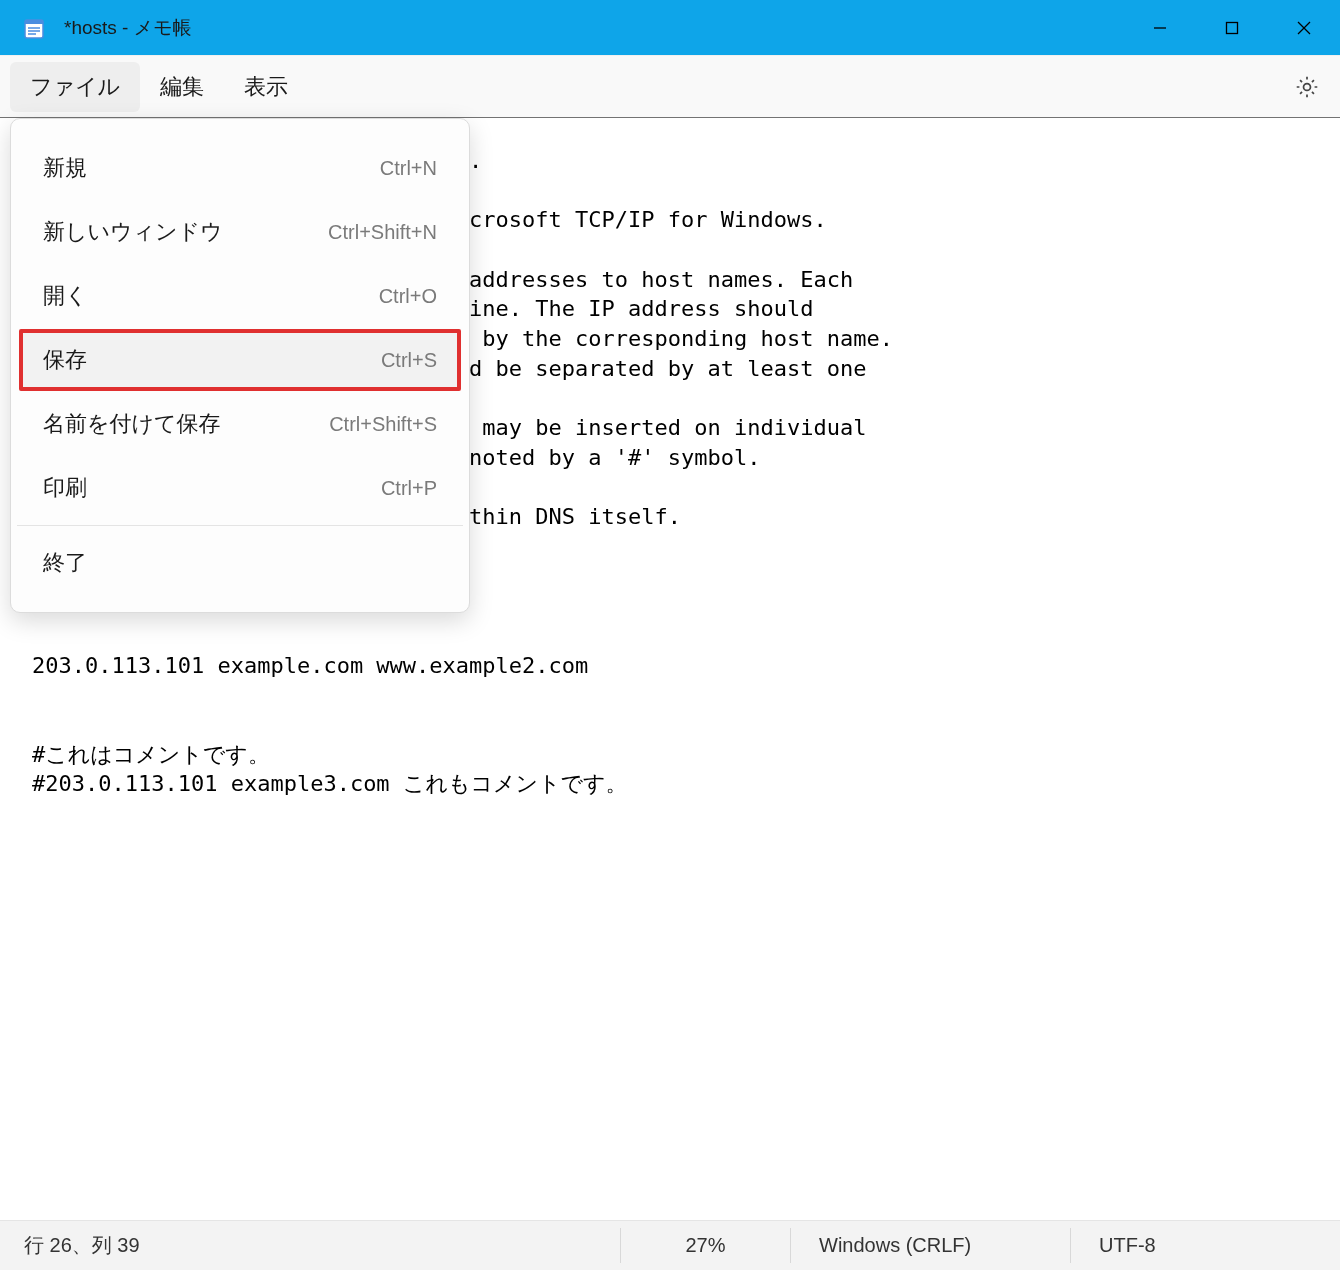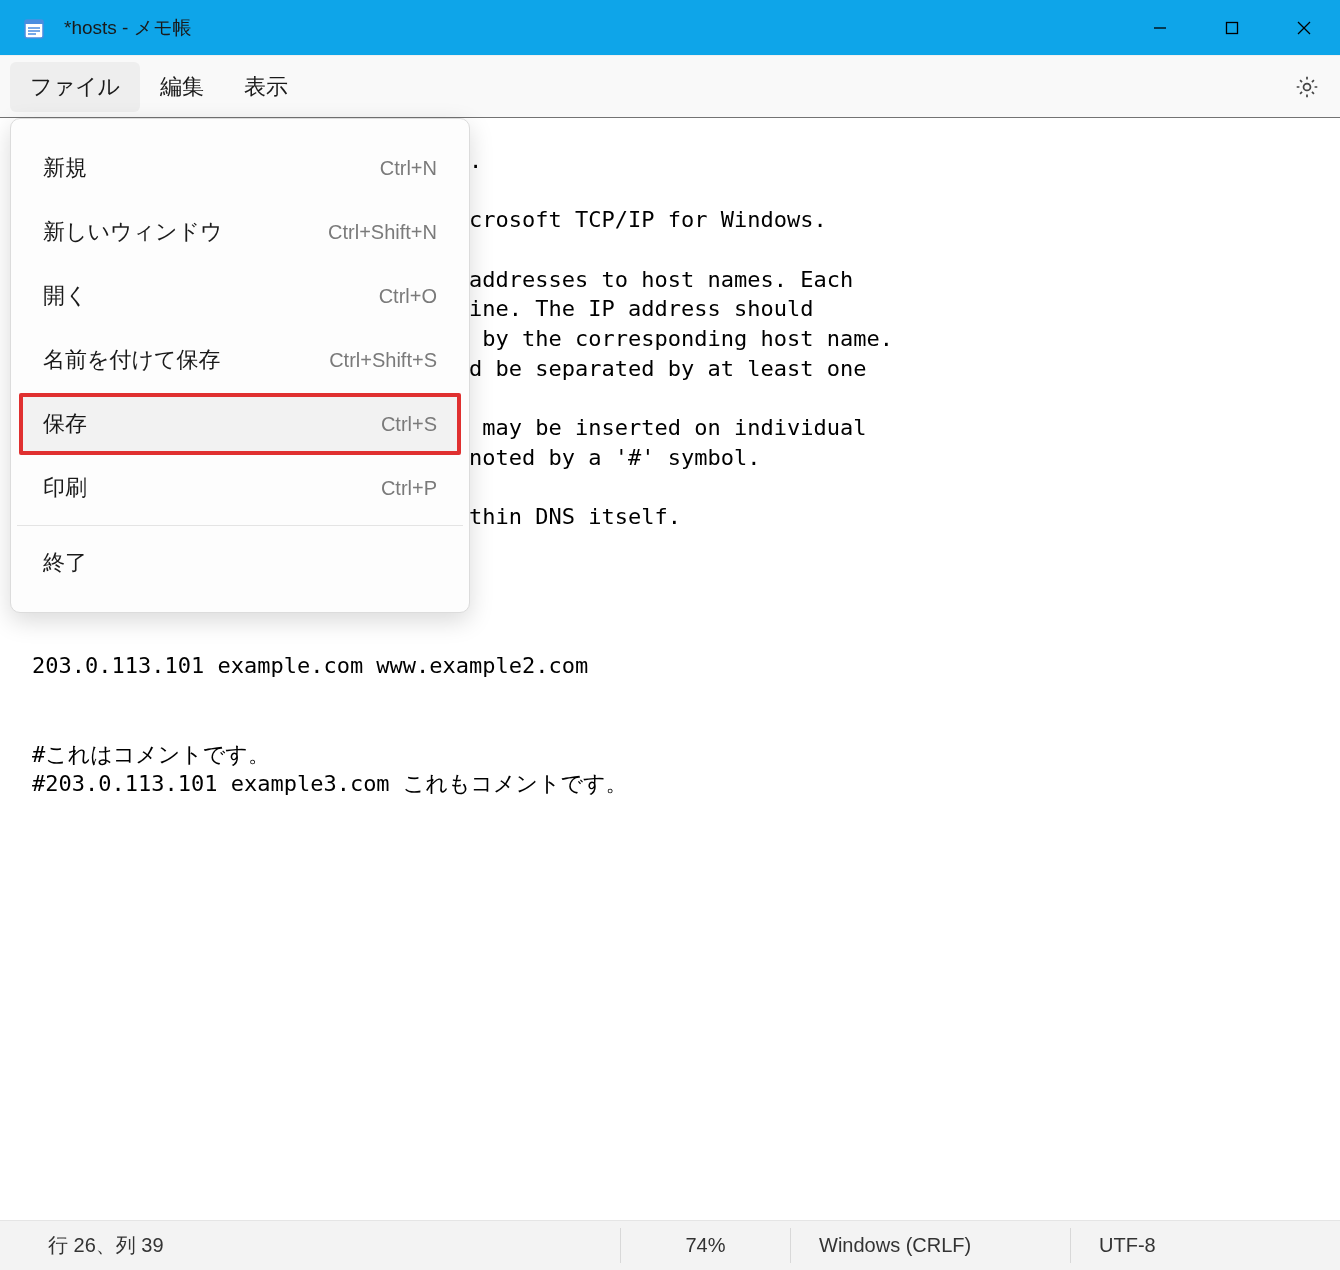--- a/index.html
+++ b/index.html
@@ -137,21 +137,21 @@
       font-size: 20px;
       color: #333;
     }
     .status-cell {
       padding: 0 28px;
       border-left: 1px solid #d8d8d8;
       height: 70%;
       display: flex;
       align-items: center;
     }
-    .status-cell:first-child { border-left: none; margin-left: 24px; }
+    .status-cell:first-child { border-left: none; }
     .status-position { flex: 1; padding-left: 24px; border-left:none;}
     .status-zoom { width: 170px; justify-content:center;}
     .status-eol { width: 280px; }
     .status-enc { width: 270px; }
   </style>
 </head>
 <body>
 
 <div class="titlebar">
   <div class="titlebar-icon">
@@ -226,38 +226,38 @@
     <span class="dropdown-shortcut">Ctrl+N</span>
   </div>
   <div class="dropdown-item">
     <span>新しいウィンドウ</span>
     <span class="dropdown-shortcut">Ctrl+Shift+N</span>
   </div>
   <div class="dropdown-item">
     <span>開く</span>
     <span class="dropdown-shortcut">Ctrl+O</span>
   </div>
-  <div class="dropdown-item">
-    <span>名前を付けて保存</span>
-    <span class="dropdown-shortcut">Ctrl+Shift+S</span>
-  </div>
   <div class="dropdown-item highlighted">
     <span>保存</span>
     <span class="dropdown-shortcut">Ctrl+S</span>
     <div class="highlight-box"></div>
   </div>
   <div class="dropdown-item">
+    <span>名前を付けて保存</span>
+    <span class="dropdown-shortcut">Ctrl+Shift+S</span>
+  </div>
+  <div class="dropdown-item">
     <span>印刷</span>
     <span class="dropdown-shortcut">Ctrl+P</span>
   </div>
   <div class="dropdown-divider"></div>
   <div class="dropdown-item">
     <span>終了</span>
     <span class="dropdown-shortcut"></span>
   </div>
 </div>
 
 <div class="statusbar">
   <div class="status-cell status-position">行 26、列 39</div>
-  <div class="status-cell status-zoom">74%</div>
+  <div class="status-cell status-zoom">27%</div>
   <div class="status-cell status-eol">Windows (CRLF)</div>
   <div class="status-cell status-enc">UTF-8</div>
 </div>
 
 </body></html>

